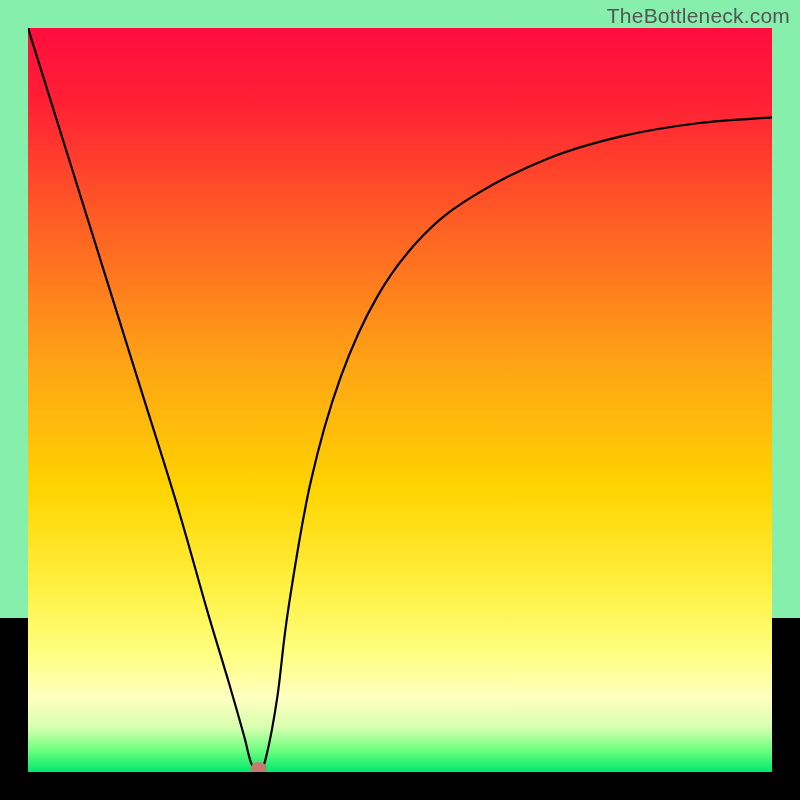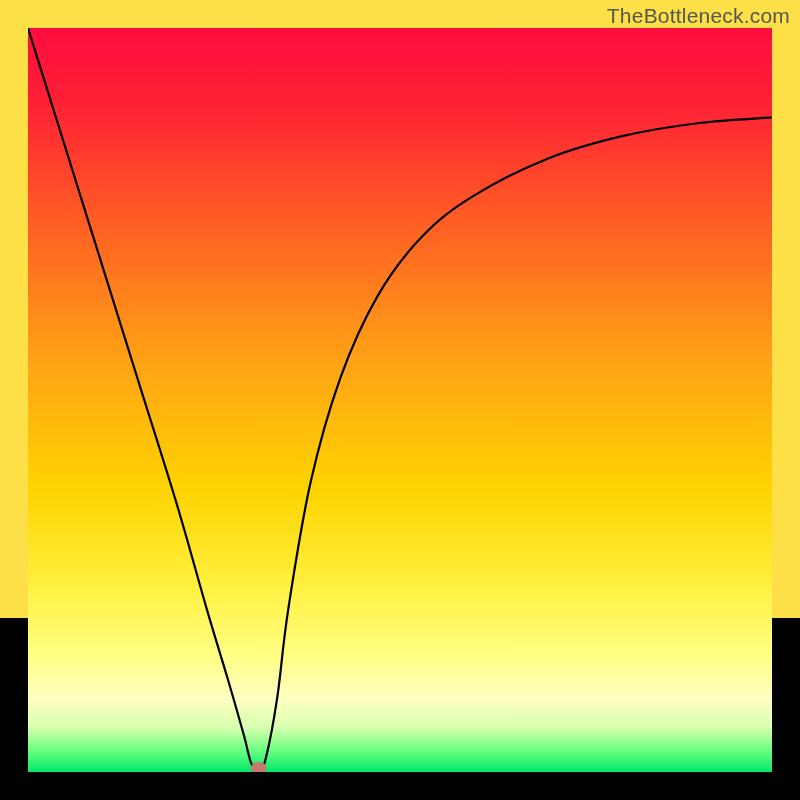--- a/index.html
+++ b/index.html
@@ -8,21 +8,21 @@
     width: 800px;
     height: 800px;
     overflow: hidden;
     background: #000;
     font-family: Arial, Helvetica, sans-serif;
   }
   .frame {
     position: relative;
     width: 800px;
     height: 618px;
-    background: #fde047;
+    background: #86efac;
   }
   .plot-area {
     position: absolute;
     left: 28px;
     top: 28px;
     width: 744px;
     height: 744px;
     
   }
   .watermark {

